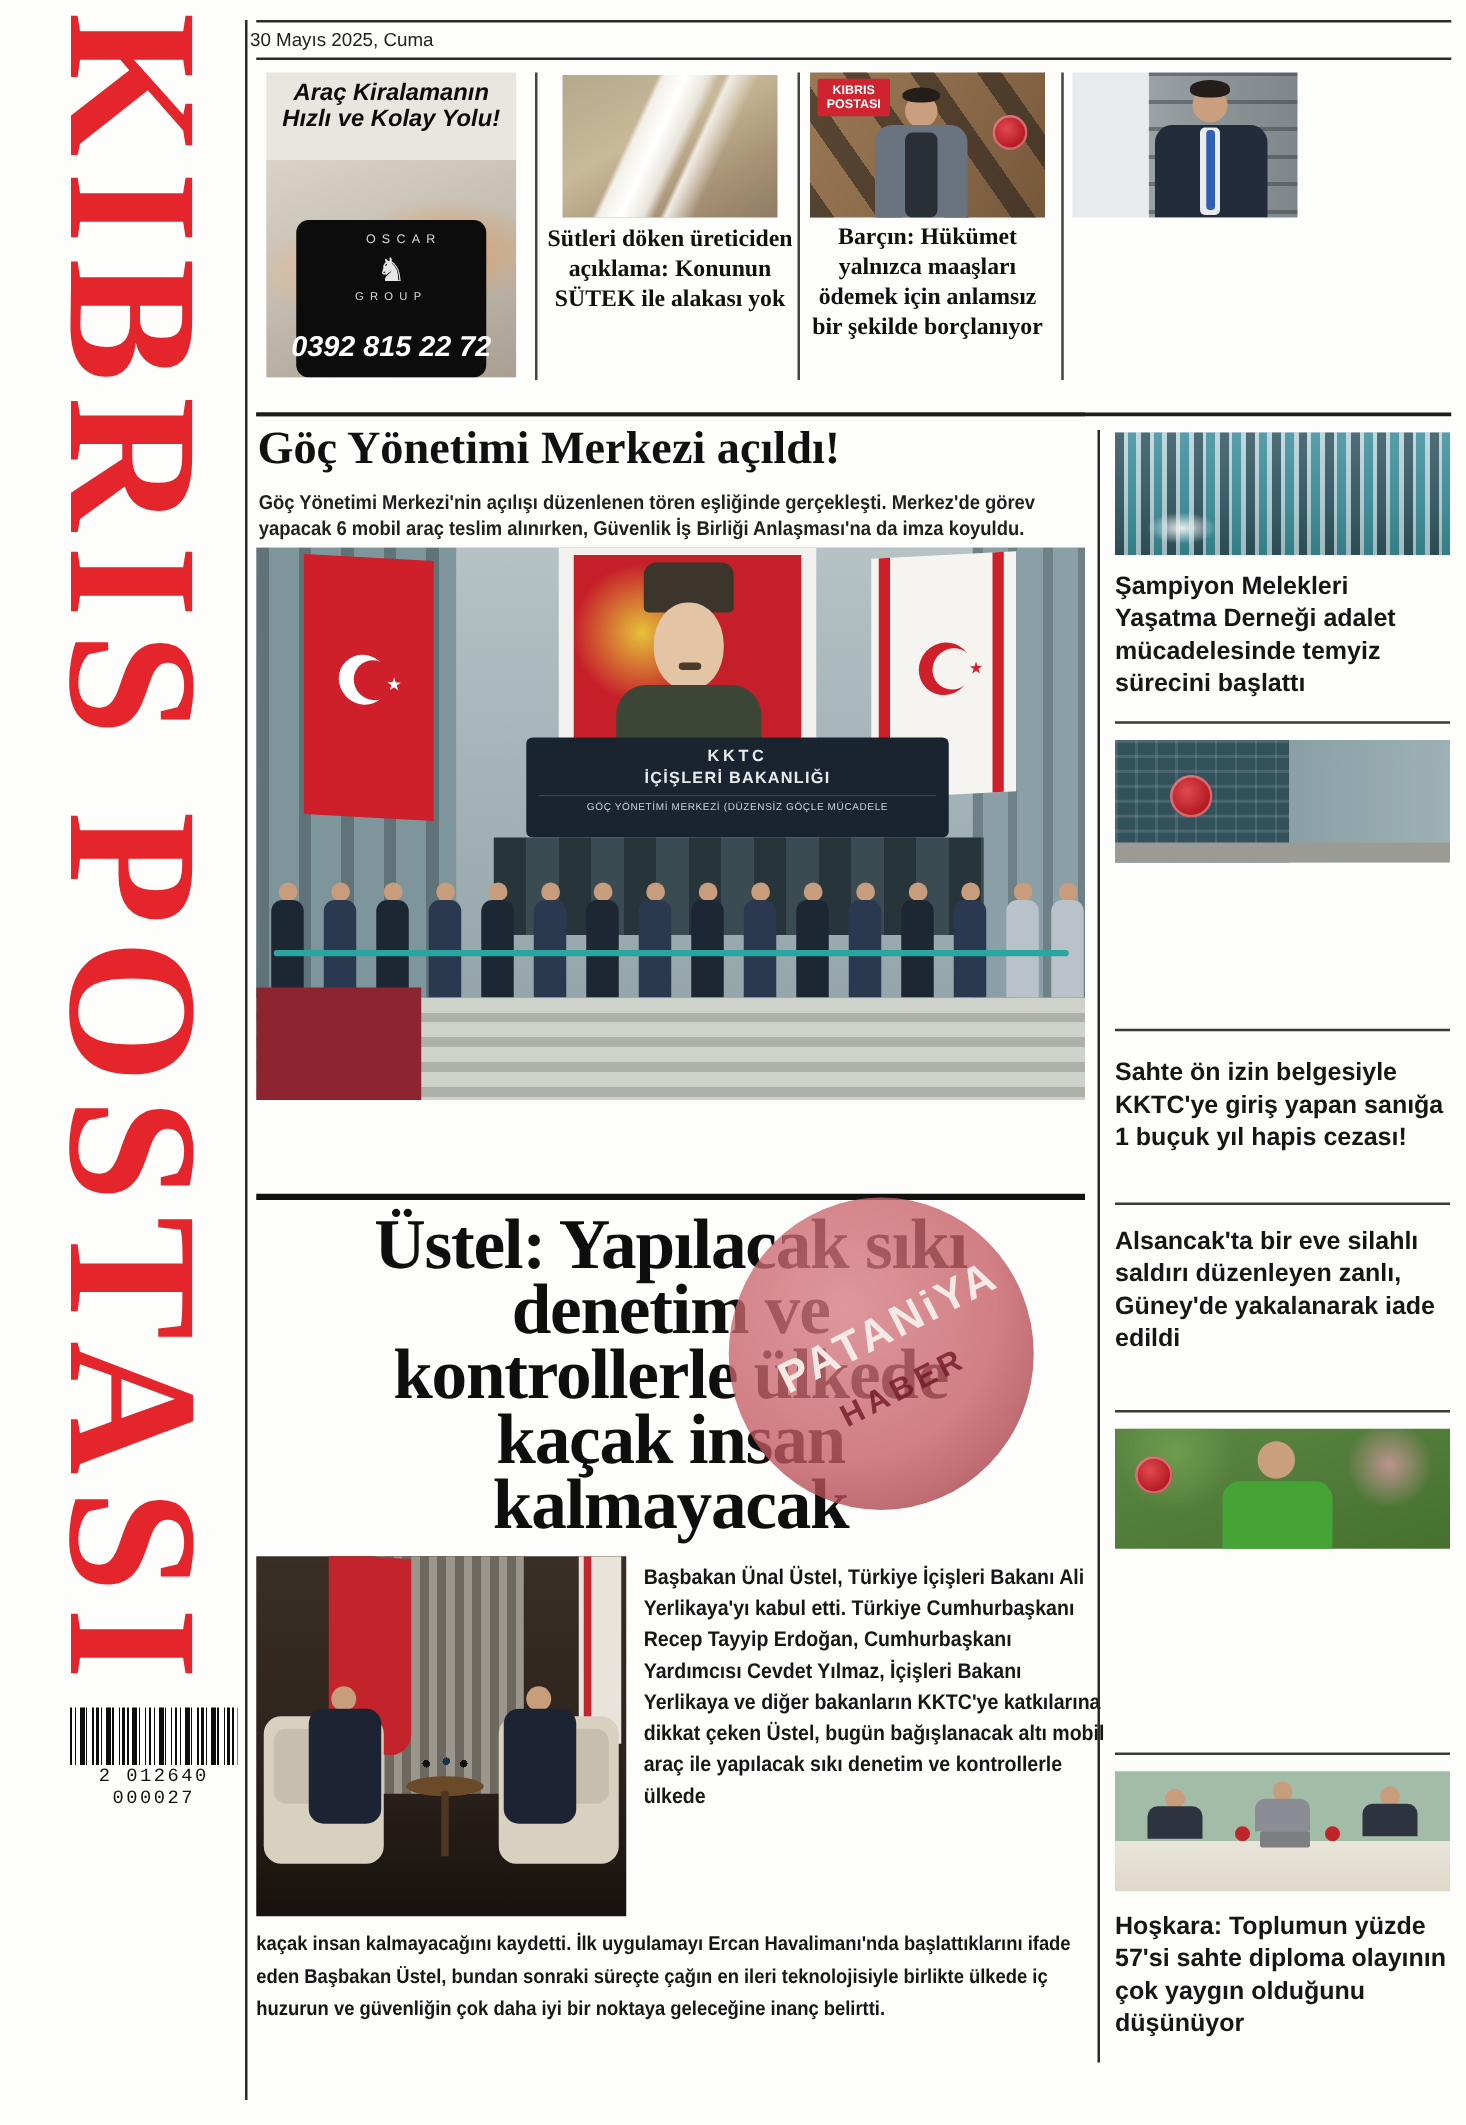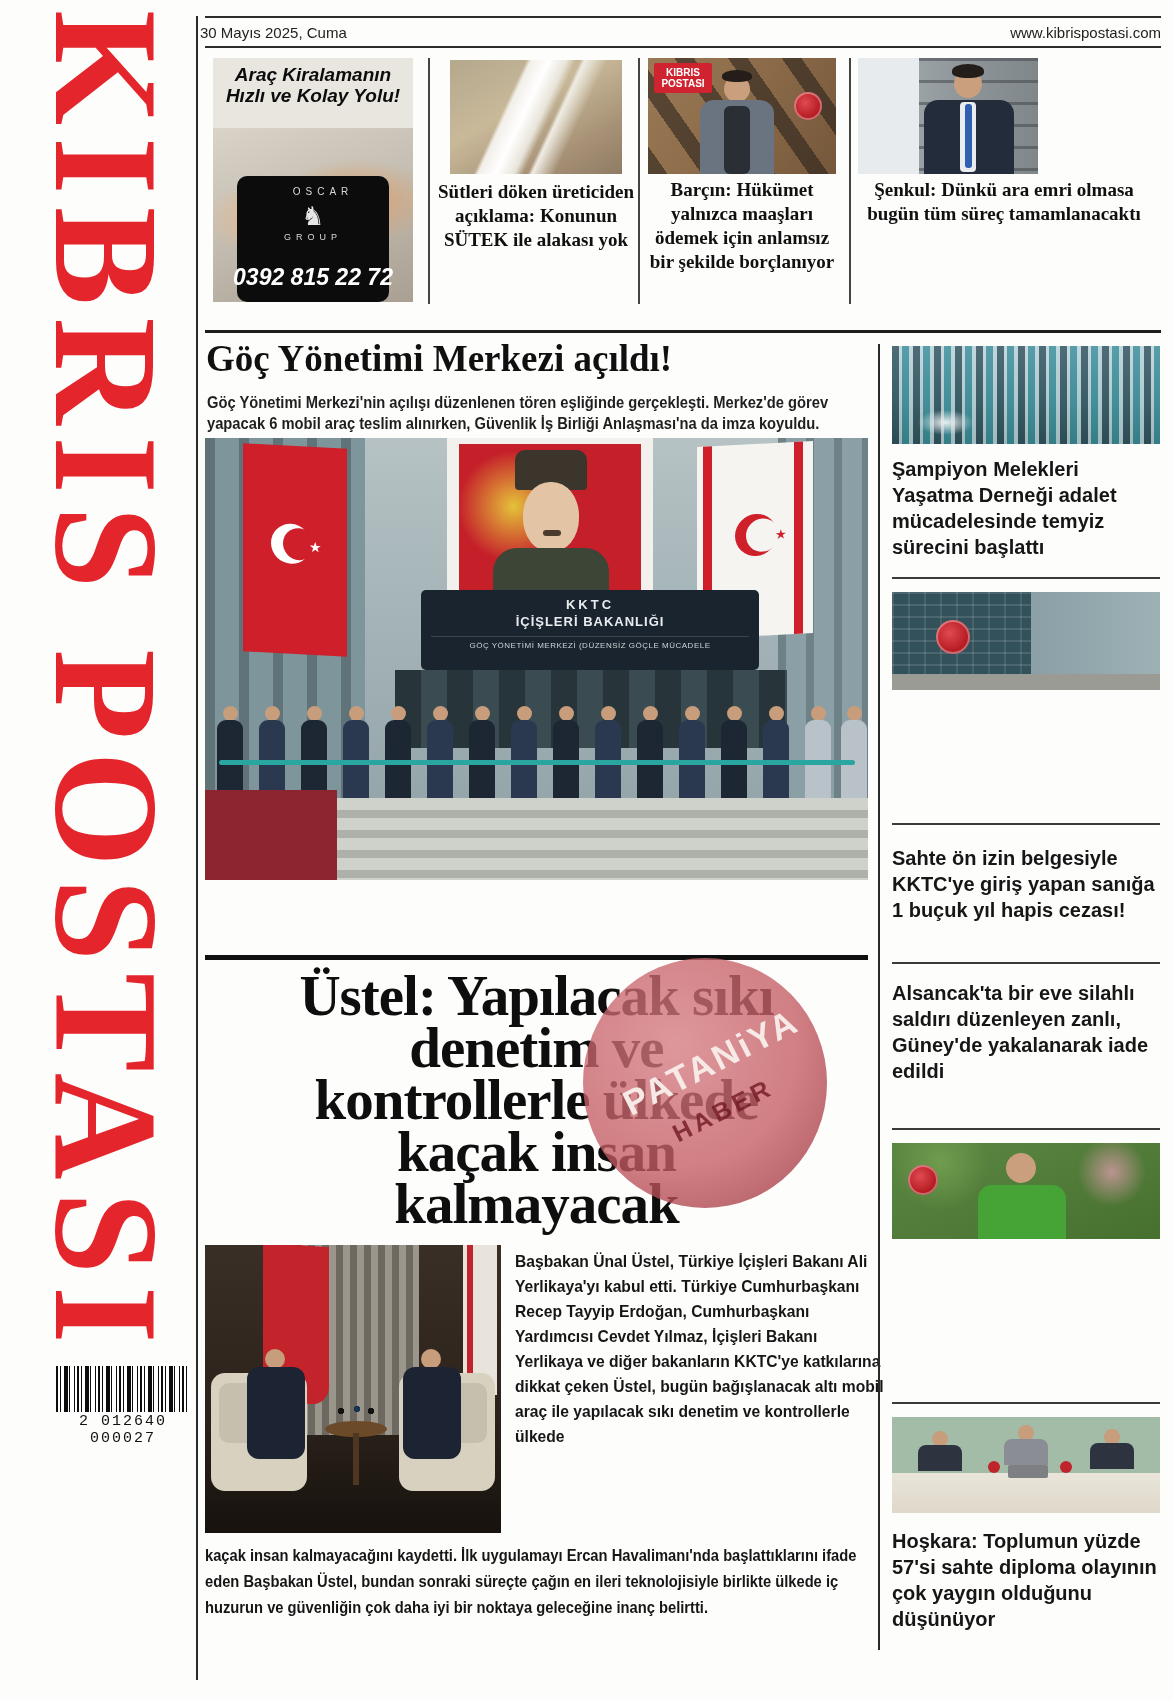--- a/index.html
+++ b/index.html
@@ -201,21 +201,20 @@
 
   <div class="abs" id="masthead-title">KIBRIS POSTASI</div>
   <div class="abs" id="masthead-rule"></div>
   <div class="abs" id="barcode">
     <div class="bars"></div>
     <div class="digits">2 012640 000027</div>
   </div>
 
   <div class="abs topline" style="top:16px"></div>
   <div class="abs" id="topbar-date">30 Mayıs 2025, Cuma</div>
-  <div class="abs" id="topbar-url">www.kibrispostasi.com</div>
   <div class="abs topline" style="top:46px"></div>
 
   <div class="abs vdiv" style="left:428px"></div>
   <div class="abs vdiv" style="left:638px"></div>
   <div class="abs vdiv" style="left:849px"></div>
 
   <div class="abs" id="ad-box">
     <div id="ad-head">Araç Kiralamanın Hızlı ve Kolay Yolu!</div>
     <div id="ad-photo"></div>
     <div id="ad-panel">
@@ -240,21 +239,20 @@
   <div class="abs topcap cap-s3">Barçın: Hükümet yalnızca maaşları ödemek için anlamsız bir şekilde borçlanıyor</div>
 
   <div class="abs thumb" id="ph-senkul">
     <div class="shelf"></div>
     <div class="man-head" style="left:96px;top:12px;width:28px;height:28px"></div>
     <div class="man-hair" style="left:94px;top:6px;width:32px;height:14px"></div>
     <div class="man-body" style="left:66px;top:42px;width:90px;height:74px;background:#232c3a"></div>
     <div class="man-body" style="left:102px;top:44px;width:16px;height:70px;background:#e9ecef;border-radius:4px"></div>
     <div class="man-body" style="left:107px;top:46px;width:7px;height:64px;background:#2f5fb0;border-radius:3px"></div>
   </div>
-  <div class="abs topcap cap-s4">Şenkul: Dünkü ara emri olmasa bugün tüm süreç tamamlanacaktı</div>
 
   <div class="abs" id="lead-rule"></div>
   <div class="abs" id="lead-headline">Göç Yönetimi Merkezi açıldı!</div>
   <div class="abs cond" id="lead-deck">Göç Yönetimi Merkezi'nin açılışı düzenlenen tören eşliğinde gerçekleşti. Merkez'de görev yapacak 6 mobil araç teslim alınırken, Güvenlik İş Birliği Anlaşması'na da imza koyuldu.</div>
 
   <div class="abs" id="lead-photo">
     <div id="lp-glassL"></div>
     <div id="lp-glassR"></div>
     <div id="lp-flagTR">
       <div class="crescent"></div>

